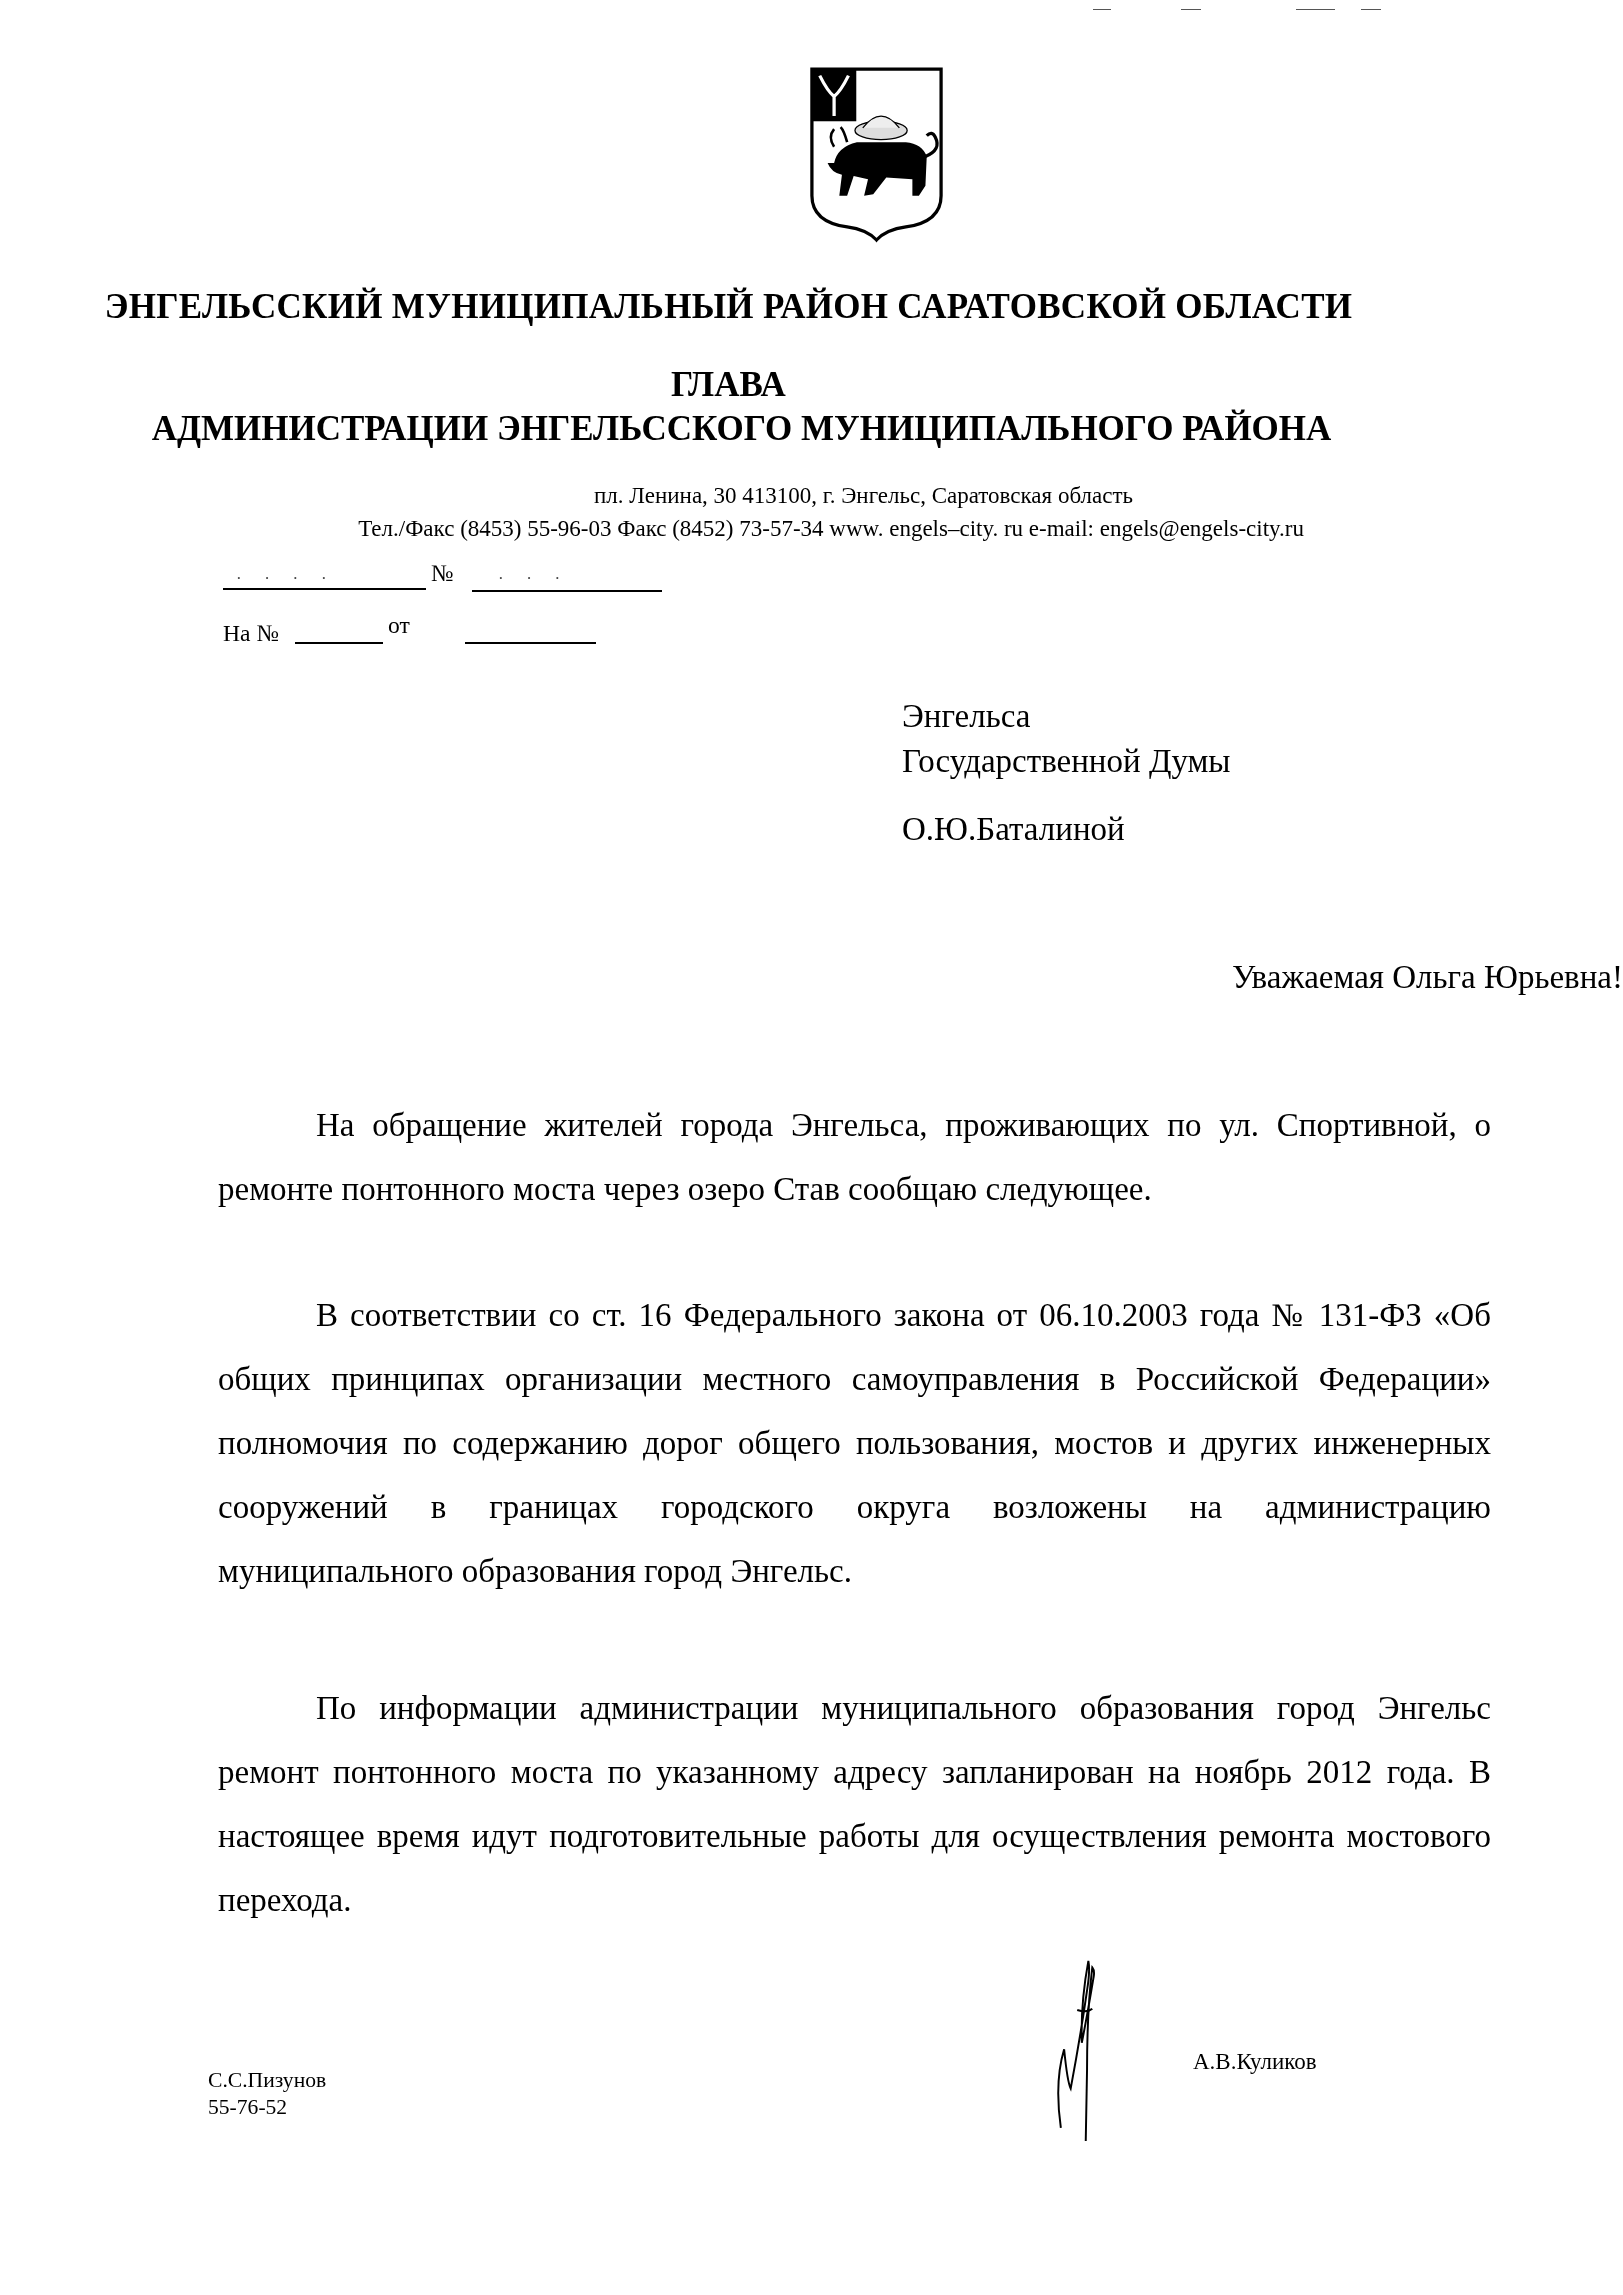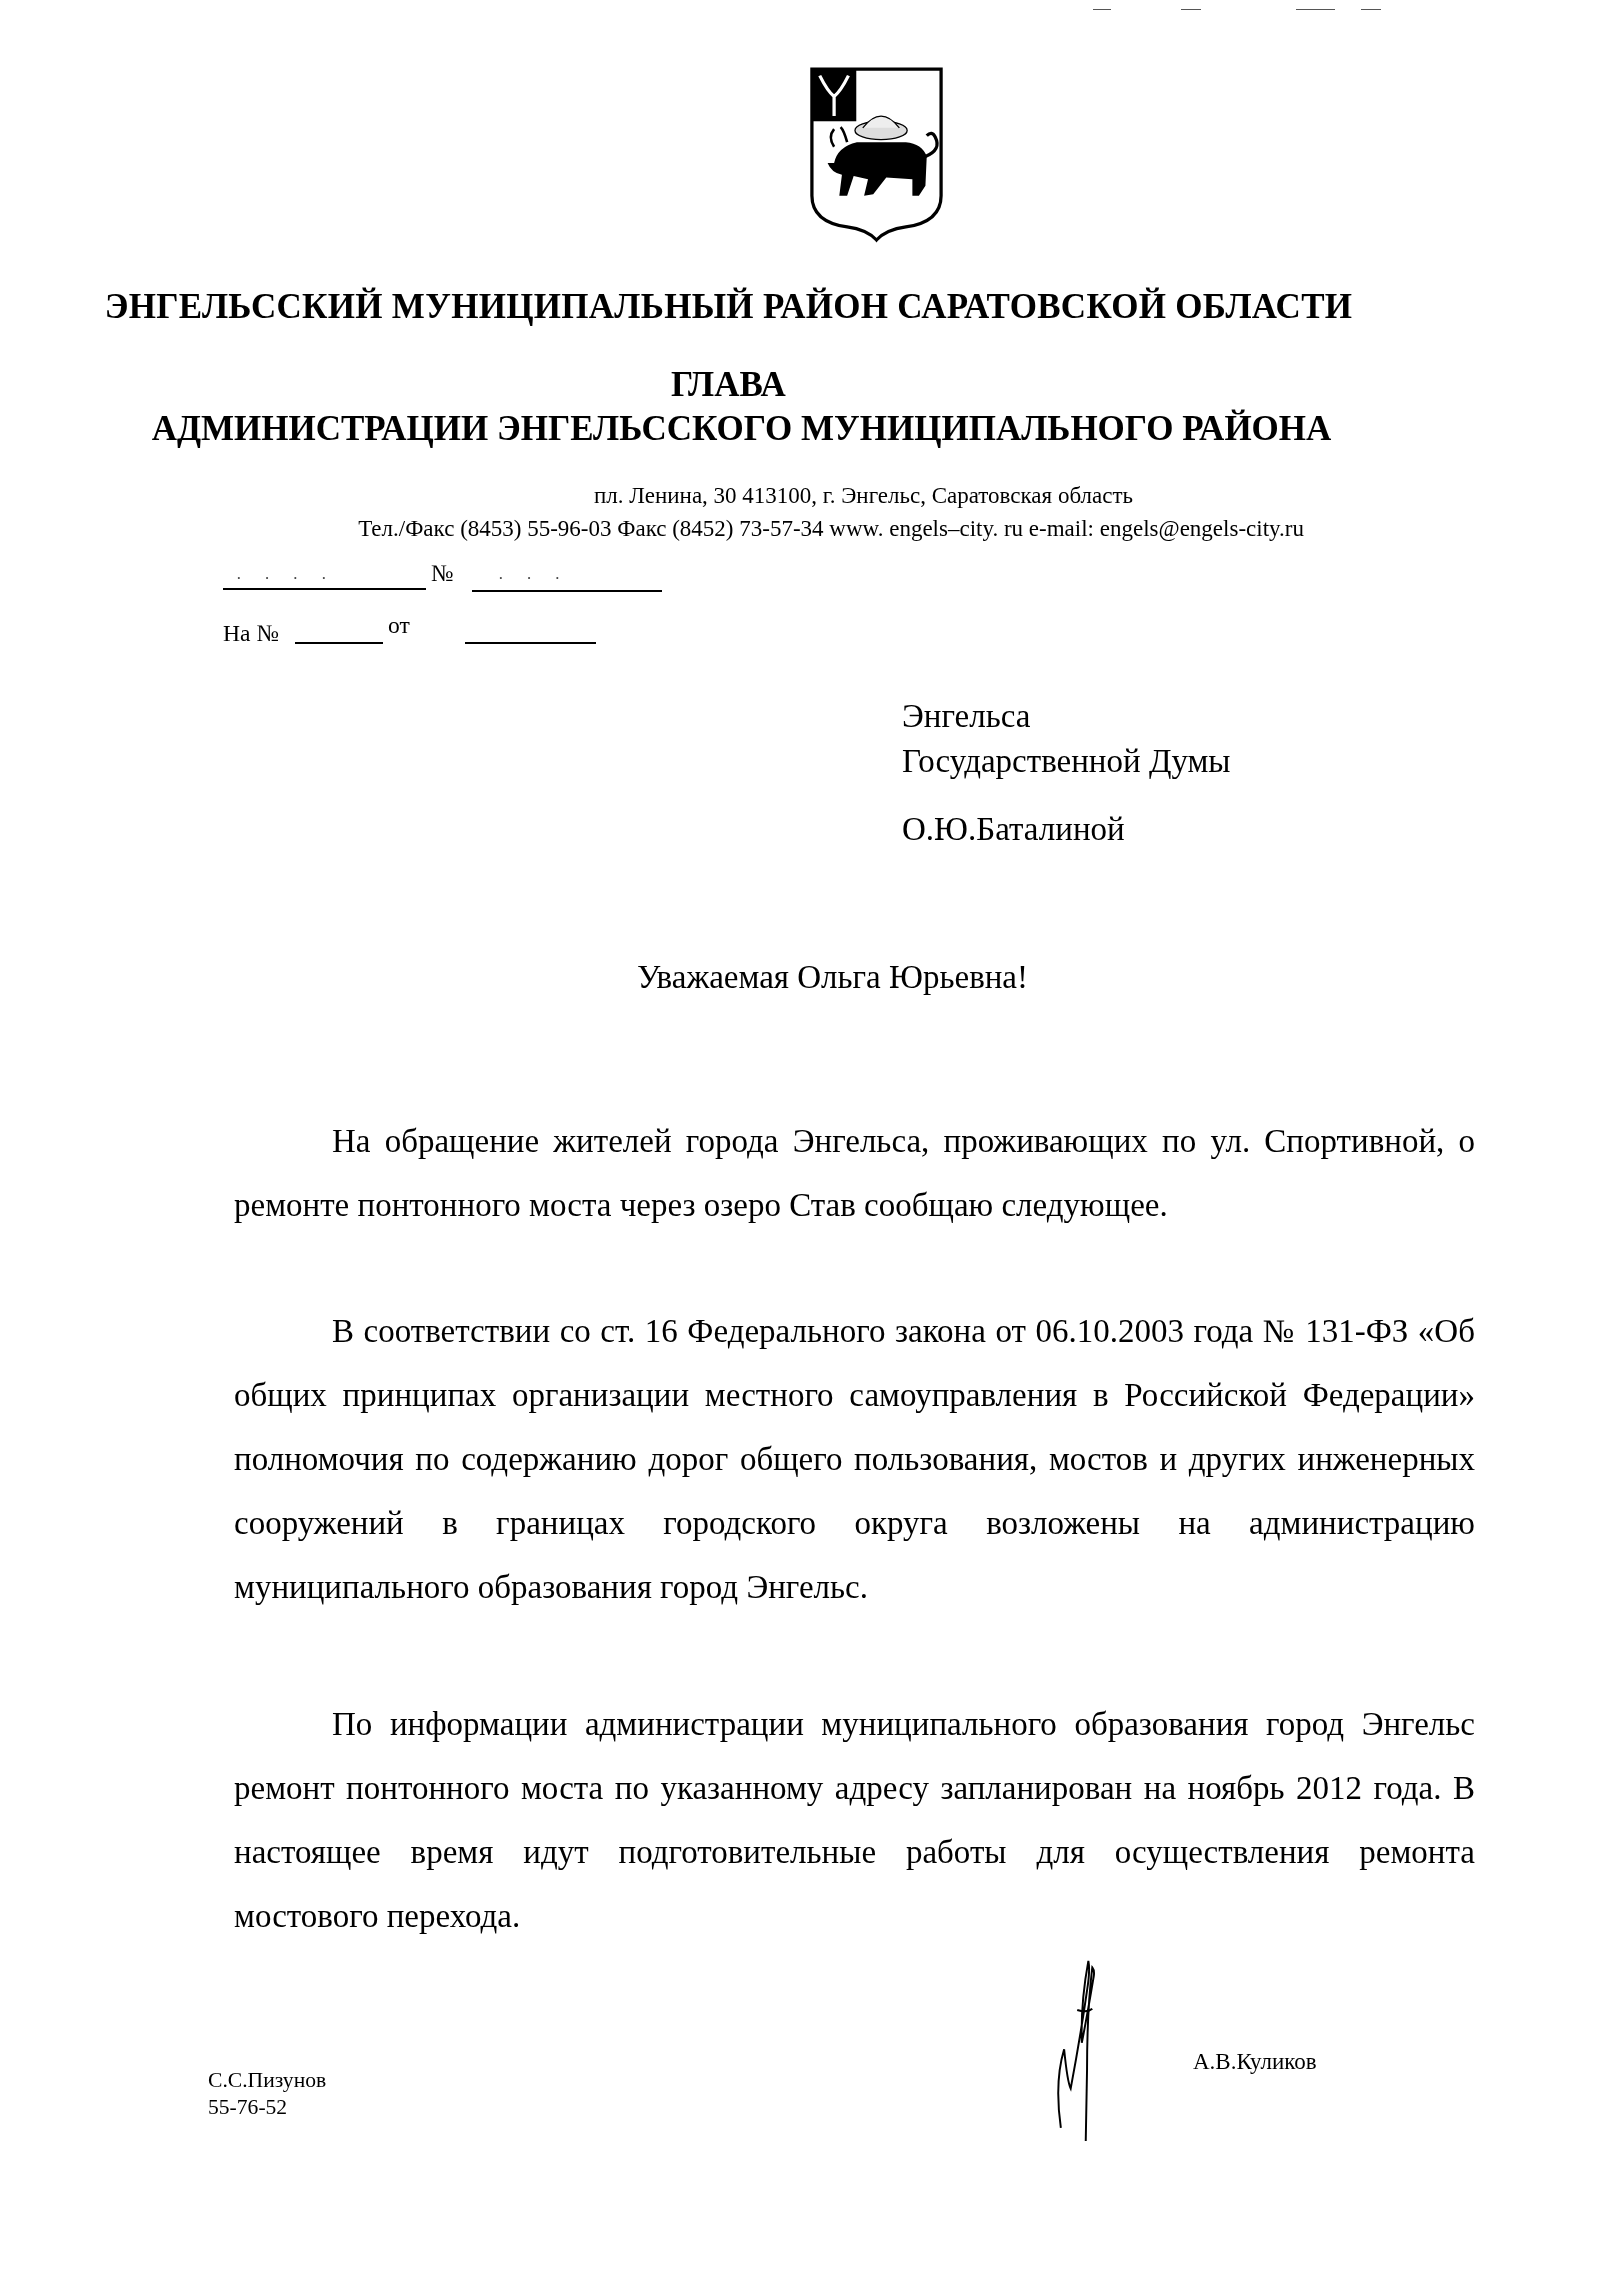--- a/index.html
+++ b/index.html
@@ -33,27 +33,27 @@
   .reg2 .na-label { position: absolute; left: 0; top: 0; margin-top: 8px; }
   .reg2 .line-c { position: absolute; left: 72px; top: 30px; width: 88px; border-top: 2px solid #000; }
   .reg2 .ot-label { position: absolute; left: 165px; top: 0; }
   .reg2 .line-d { position: absolute; left: 242px; top: 30px; width: 131px; border-top: 2px solid #000; }
 
   .addressee { left: 902px; font-size: 33px; line-height: 43px; }
   .addr1 { top: 695px; }
   .addr2 { top: 740px; }
   .addr3 { top: 808px; }
 
-  .salutation { top: 959px; left: 0; width: 1623px; text-align: center; font-size: 33px; padding-left: 42px; box-sizing: border-box; }
+  .salutation { top: 959px; left: 0; width: 1623px; text-align: right; font-size: 33px; padding-left: 42px; box-sizing: border-box; }
 
   .body-text {
     left: 218px; width: 1273px; font-size: 33px; line-height: 64px;
     text-align: justify; text-align-last: left;
   }
-  .body-text p { margin: 16px; text-indent: 98px; }
+  .body-text p { margin: 0; text-indent: 98px; }
   .p1 { top: 1093px; }
   .p2 { top: 1283px; }
   .p3 { top: 1676px; }
 
   .signature { left: 1041px; top: 1951px; width: 79px; height: 190px; }
   .signer { left: 1193px; top: 2049px; font-size: 23px; }
 
   .executor { left: 208px; font-size: 21.6px; }
   .exec1 { top: 2068px; }
   .exec2 { top: 2095px; }

